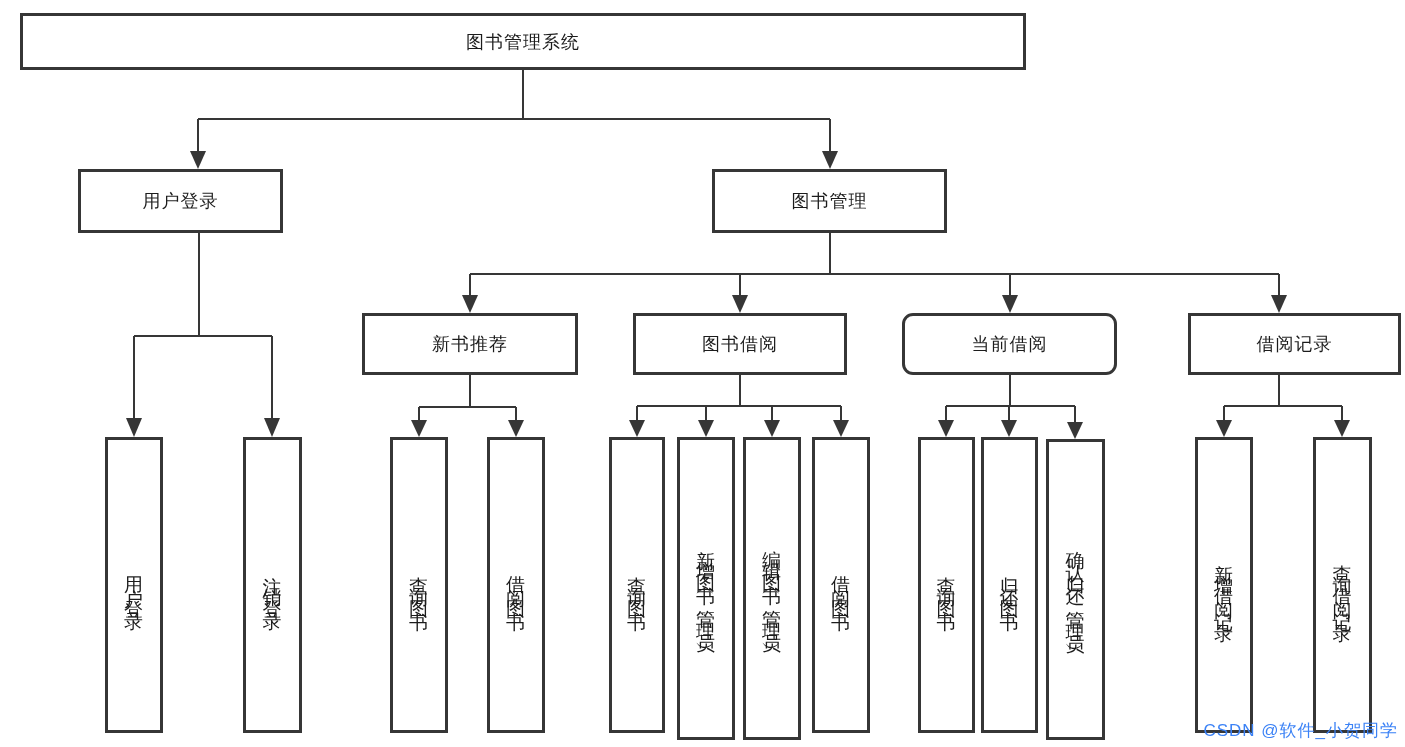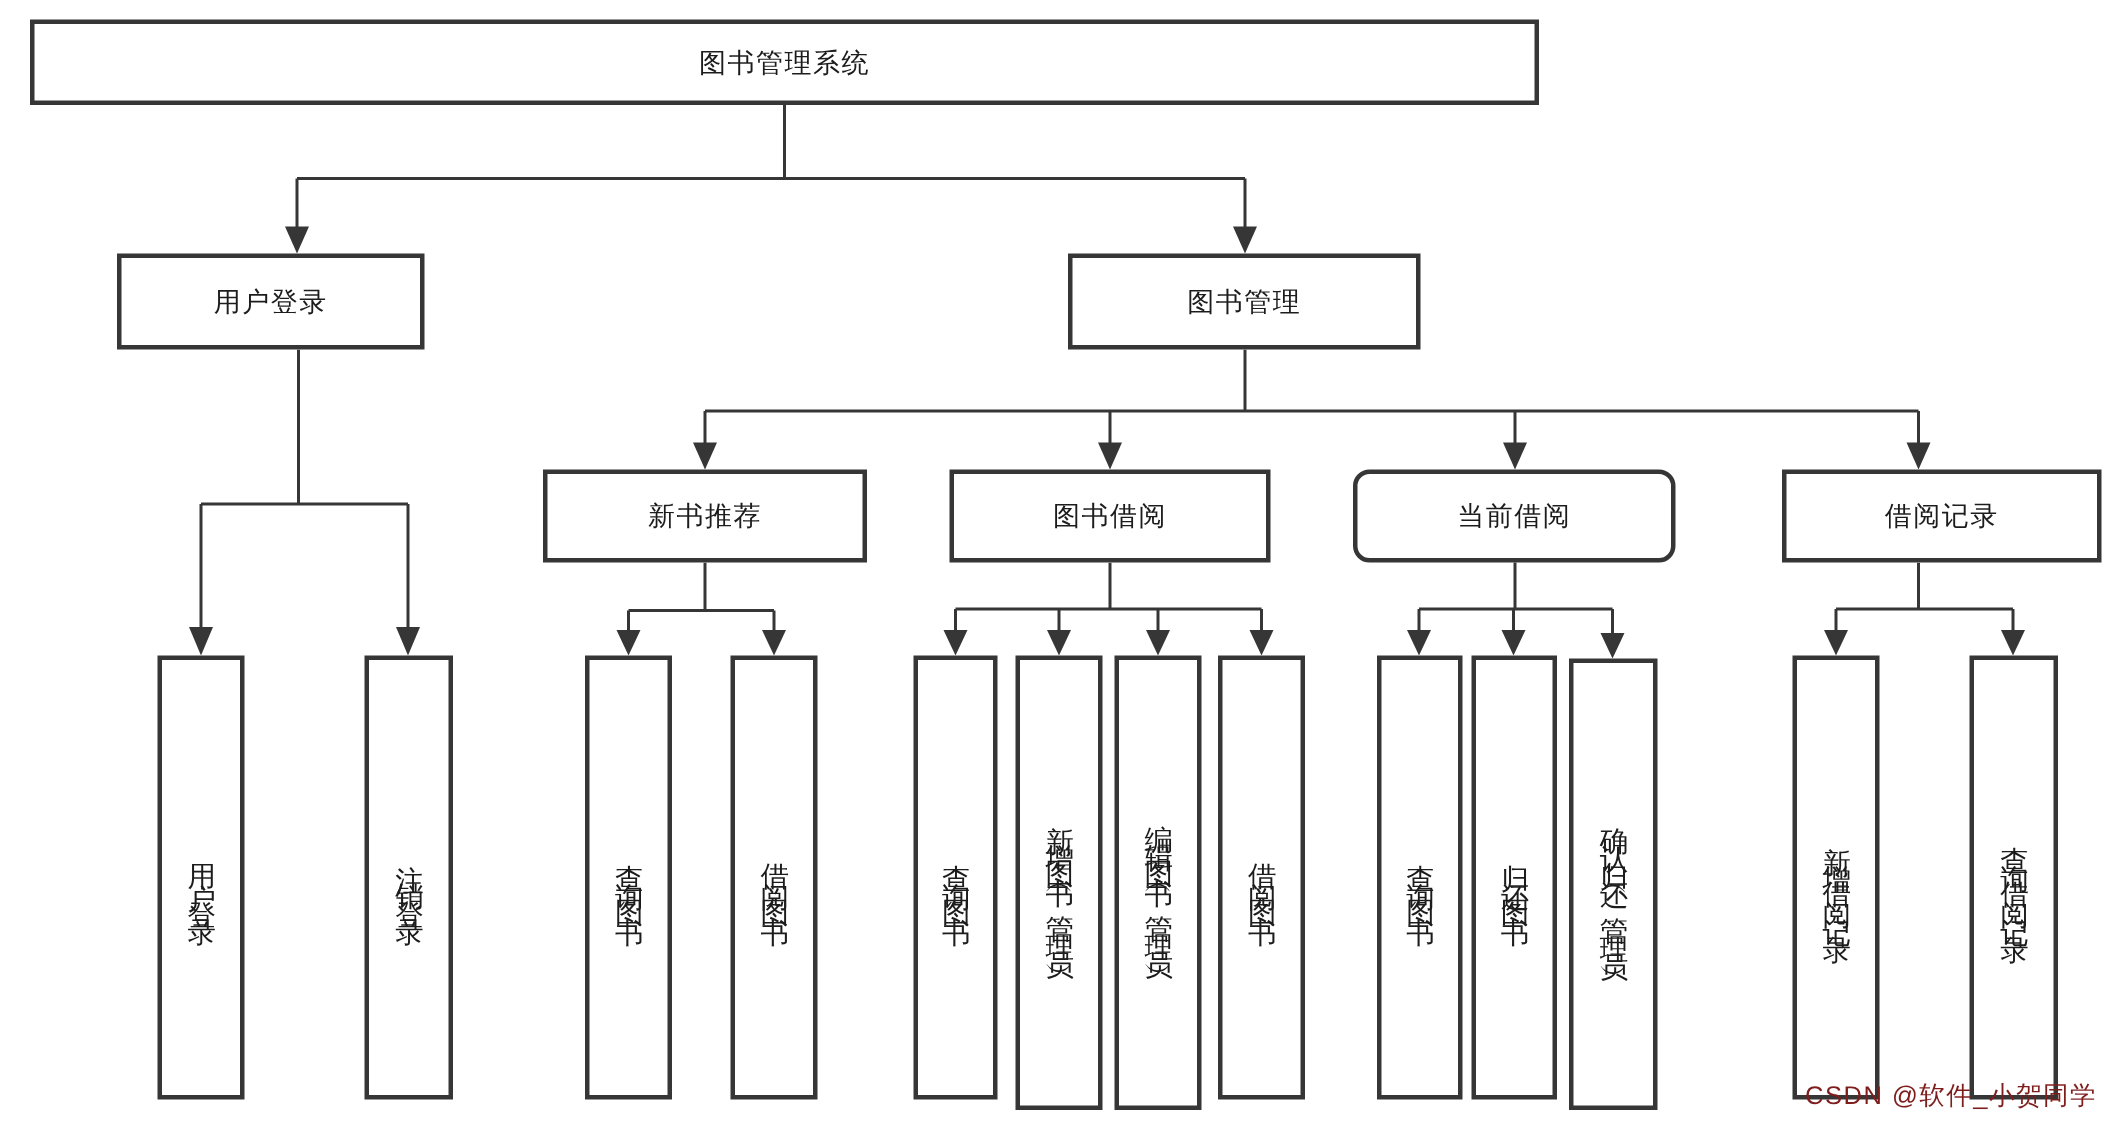--- a/index.html
+++ b/index.html
@@ -13,21 +13,21 @@
     border:3px solid #363636;color:#1c1c1c;z-index:2;
     display:flex;align-items:center;justify-content:center;
   }
   .h-box{font-size:18px;letter-spacing:1px;white-space:nowrap;}
   .v-box span{
     writing-mode:vertical-rl;text-orientation:mixed;
     font-size:19px;letter-spacing:12px;line-height:1;white-space:nowrap;
   }
   .watermark{
     position:absolute;z-index:3;right:7px;top:719px;
-    color:#7f1d1d;font-size:17px;letter-spacing:1px;white-space:nowrap;
+    color:#3b82f6;font-size:17px;letter-spacing:1px;white-space:nowrap;
   }
   line{stroke:#363636;stroke-width:2;}
   polygon{fill:#363636;}
 </style>
 </head>
 <body>
 
 <div class="canvas">
 
   <svg class="wires" width="1405" height="747" viewBox="0 0 1405 747">

